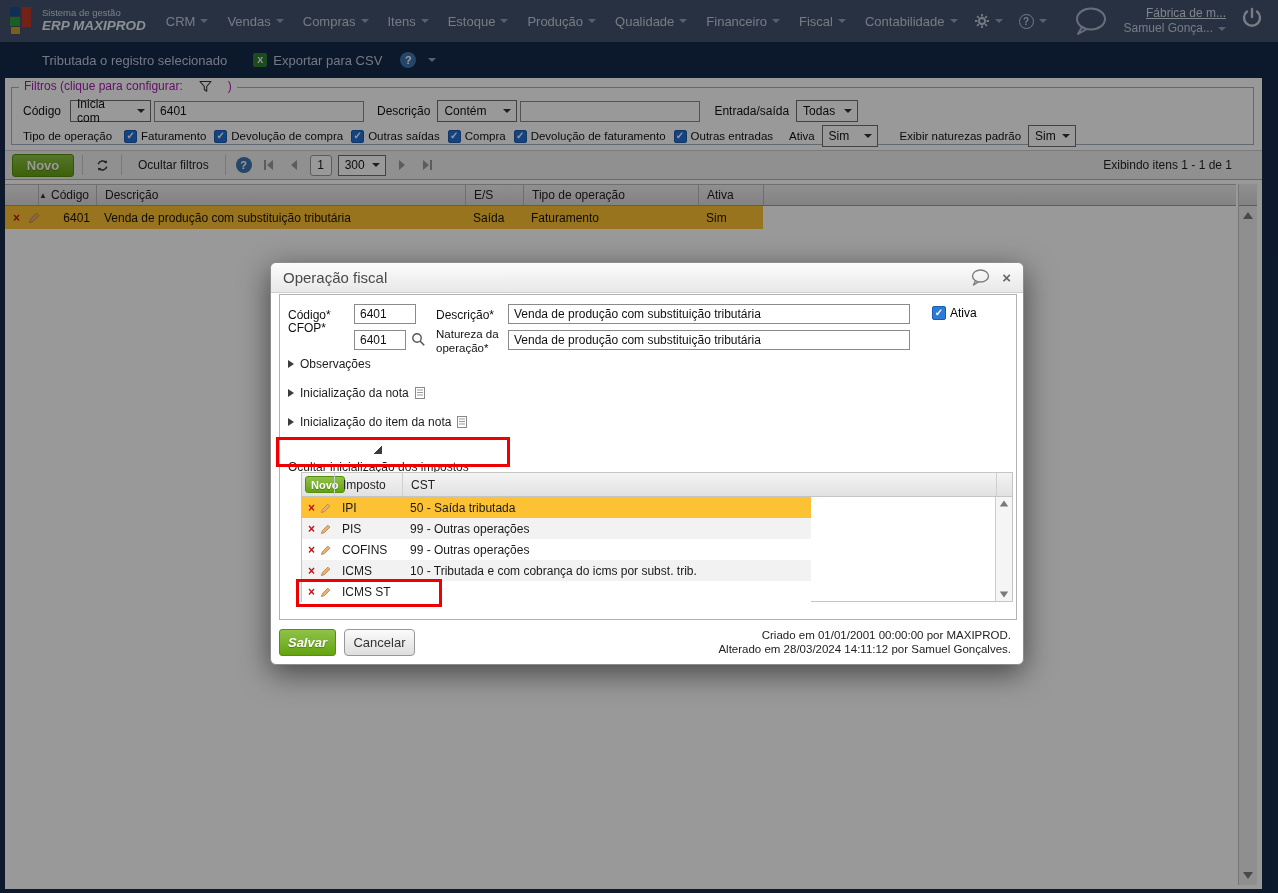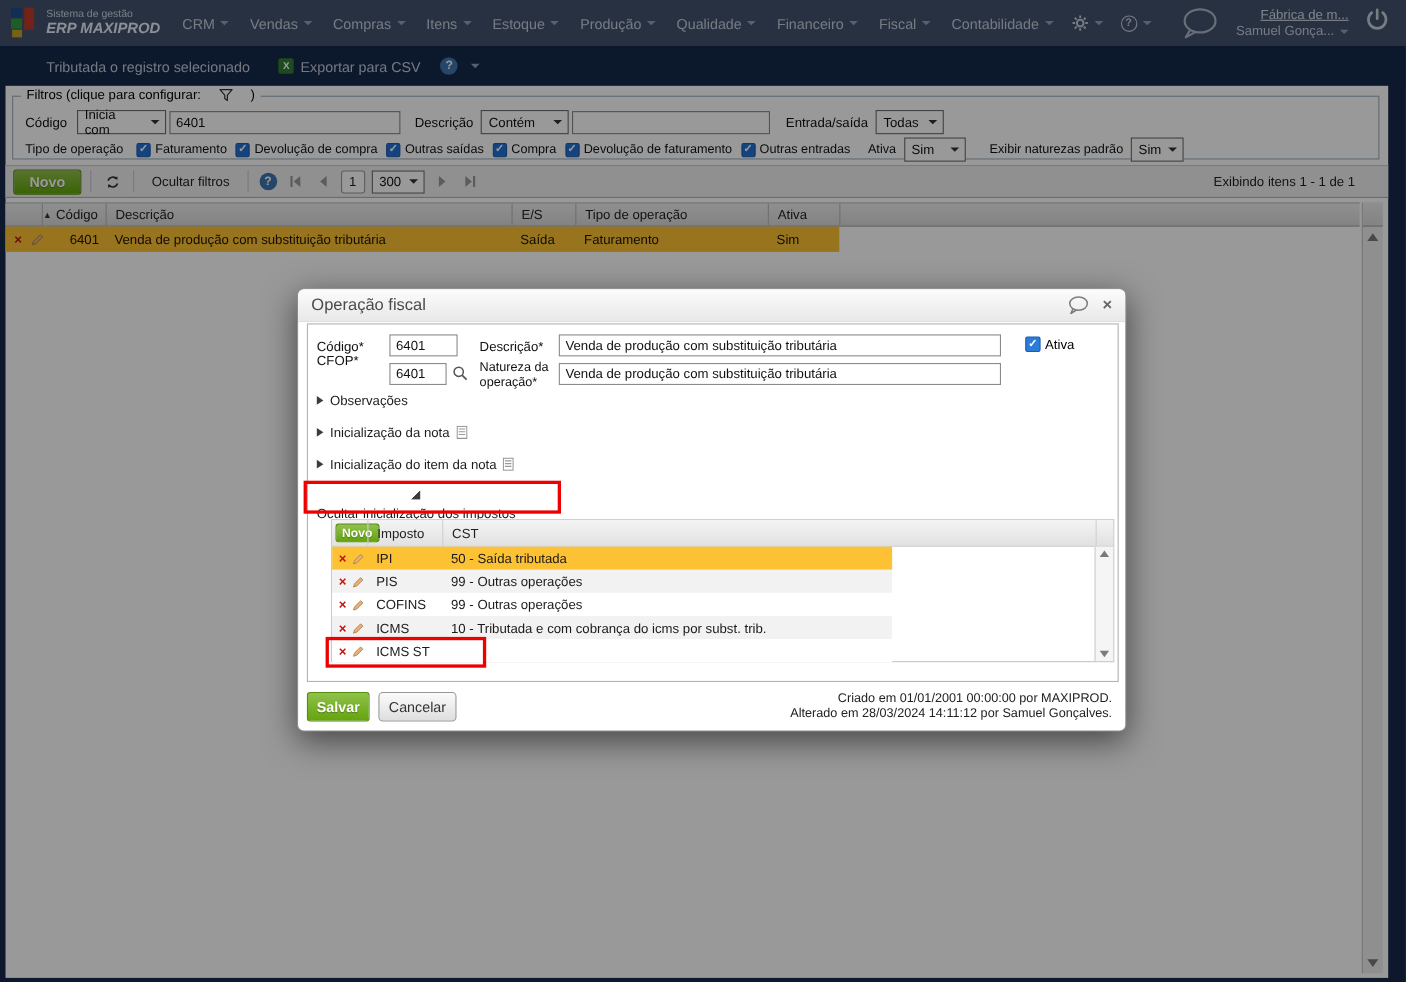--- a/index.html
+++ b/index.html
@@ -33,21 +33,21 @@
   .tb-link { font-size:13px; color:#c2cad7; margin-left:42px; cursor:pointer; }
   .xls { width:14px; height:14px; background:#2e7d32; border-radius:2px; color:#fff; font-size:9px; font-weight:bold; display:flex; align-items:center; justify-content:center; margin-left:26px; }
   .tb-link2 { font-size:13px; color:#c2cad7; margin-left:6px; cursor:pointer; }
   .help-blue { width:16px; height:16px; border-radius:50%; background:#3e74b0; color:#fff; font-size:11px; font-weight:bold; display:flex; align-items:center; justify-content:center; margin-left:18px; }
 
   
   .content { position:absolute; left:5px; top:78px; width:1257px; height:811px; background:#fff; }
 
   .filters { position:absolute; left:0; top:0; width:100%; height:72px; }
   .fset { position:absolute; left:6px; right:8px; top:9px; height:58px; border:1px solid #9fb1c1; }
-  .legend { position:absolute; left:14px; top:1px; background:#fff; padding:0 5px; font-size:12px; color:#000000; display:flex; align-items:center; gap:16px; cursor:pointer; }
+  .legend { position:absolute; left:14px; top:1px; background:#fff; padding:0 5px; font-size:12px; color:#a21caf; display:flex; align-items:center; gap:16px; cursor:pointer; }
   .frow { position:absolute; left:18px; display:flex; align-items:center; font-size:12px; color:#111; }
   .frow1 { top:22px; }
   .frow2 { top:47px; font-size:11.5px; }
   .lab { white-space:nowrap; }
   .sel { display:inline-flex; align-items:center; justify-content:space-between; background:#fff; border:1px solid #6e6e6e; height:22px; padding:0 5px 0 6px; font-size:12px; color:#111; cursor:pointer; }
   .sel .caret { border-top-color:#333; margin-left:6px; }
   .inp { height:21px; border:1px solid #8a8a8a; font-size:12px; padding:0 5px; font-family:"Liberation Sans",sans-serif; color:#111; background:#fff; }
   .chk { display:inline-flex; align-items:center; gap:4px; cursor:pointer; white-space:nowrap; }
   .cb { width:13px; height:13px; background:#2471d6; border:1px solid #1b5cb0; border-radius:2px; color:#fff; font-size:10px; font-weight:bold; display:flex; align-items:center; justify-content:center; line-height:1; }
   .cb-lg { width:14px; height:14px; background:#2b7bd9; }
@@ -106,21 +106,21 @@
   .txhc { position:absolute; top:0; height:100%; display:flex; align-items:center; font-size:12px; color:#222; border-left:1px solid #cfcfcf; padding-left:8px; }
   .novo-chip { position:absolute; left:3px; top:3px; height:17px; padding:0 5px; font-size:11px; }
   .txrow { position:absolute; left:0; width:694px; height:21px; }
   .txbg { position:absolute; left:0; top:0; width:509px; height:100%; }
   .txc { position:absolute; top:0; height:100%; display:flex; align-items:center; font-size:12px; color:#1a1a1a; }
   .txscroll { position:absolute; right:0; top:24px; bottom:0; width:17px; border-left:1px solid #ccc; background:#f5f5f5; }
   .txs-up { position:absolute; left:3px; top:3px; transform:scale(.85); cursor:pointer; }
   .txs-dn { position:absolute; left:3px; bottom:3px; transform:scale(.85); cursor:pointer; }
 
   .btn-gray { position:absolute; background:linear-gradient(#fbfbfb,#dedede); border:1px solid #979797; border-radius:4px; color:#333; font-size:13px; display:flex; align-items:center; justify-content:center; cursor:pointer; }
-  .salvar { position:absolute; left:8px; top:366px; width:57px; height:27px; font-size:13px; }
+  .salvar { position:absolute; left:8px; top:366px; width:57px; height:27px; font-size:13px;font-style:italic; }
   .cancelar { left:73px; top:366px; width:71px; height:27px; }
   .stamps { position:absolute; right:12px; top:365px; text-align:right; font-size:11.5px; color:#222; line-height:14px; }
 </style>
 </head>
 <body>
 
 <div class="page">
 
   <div class="nav">
     <div class="logo">

